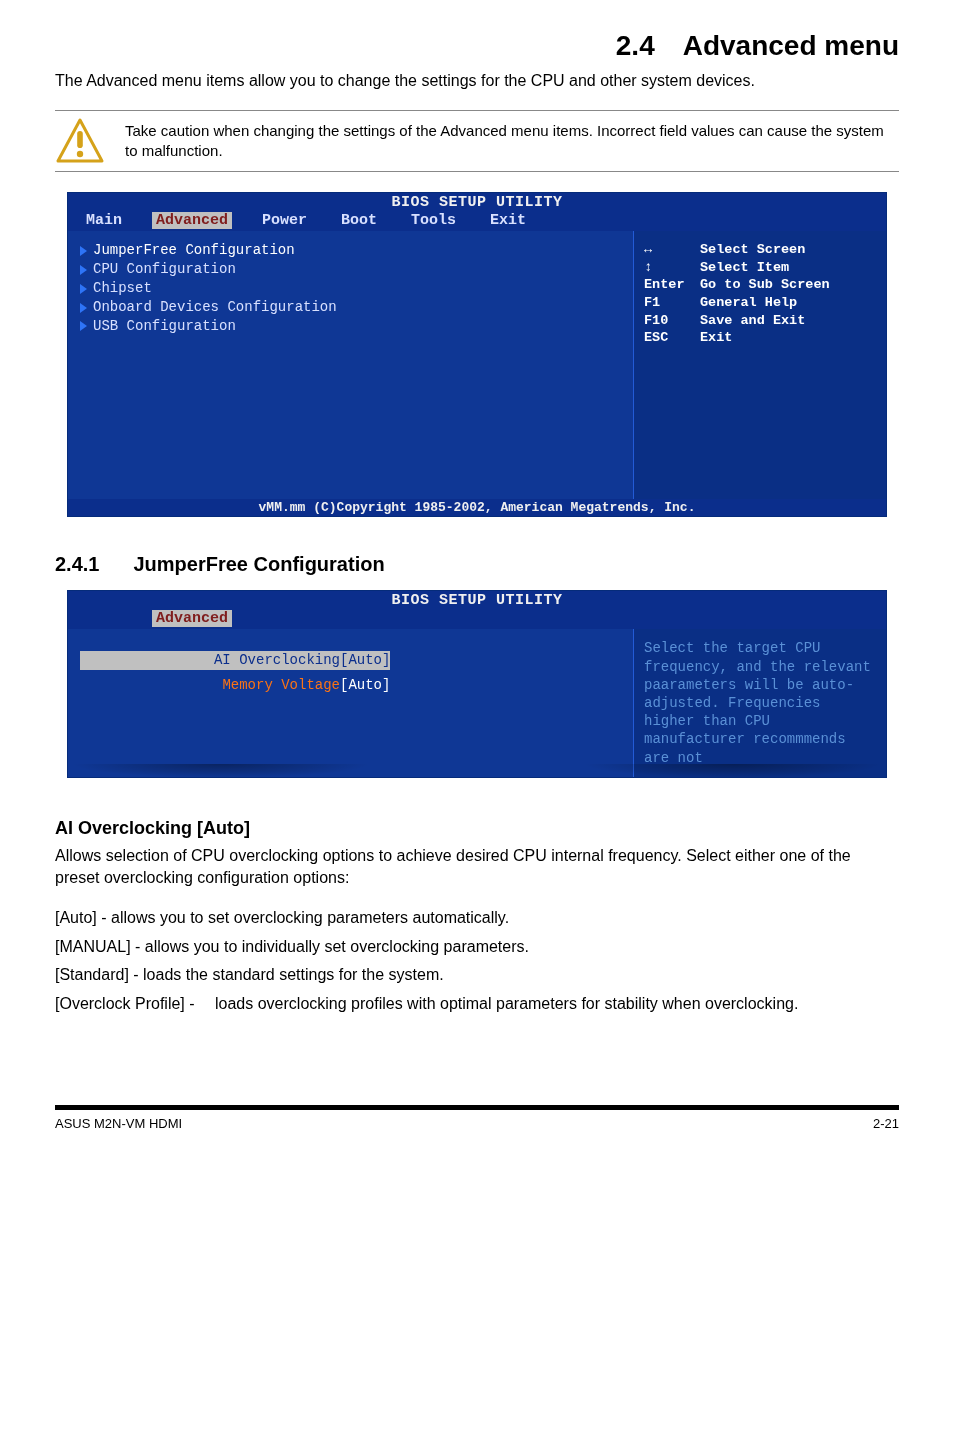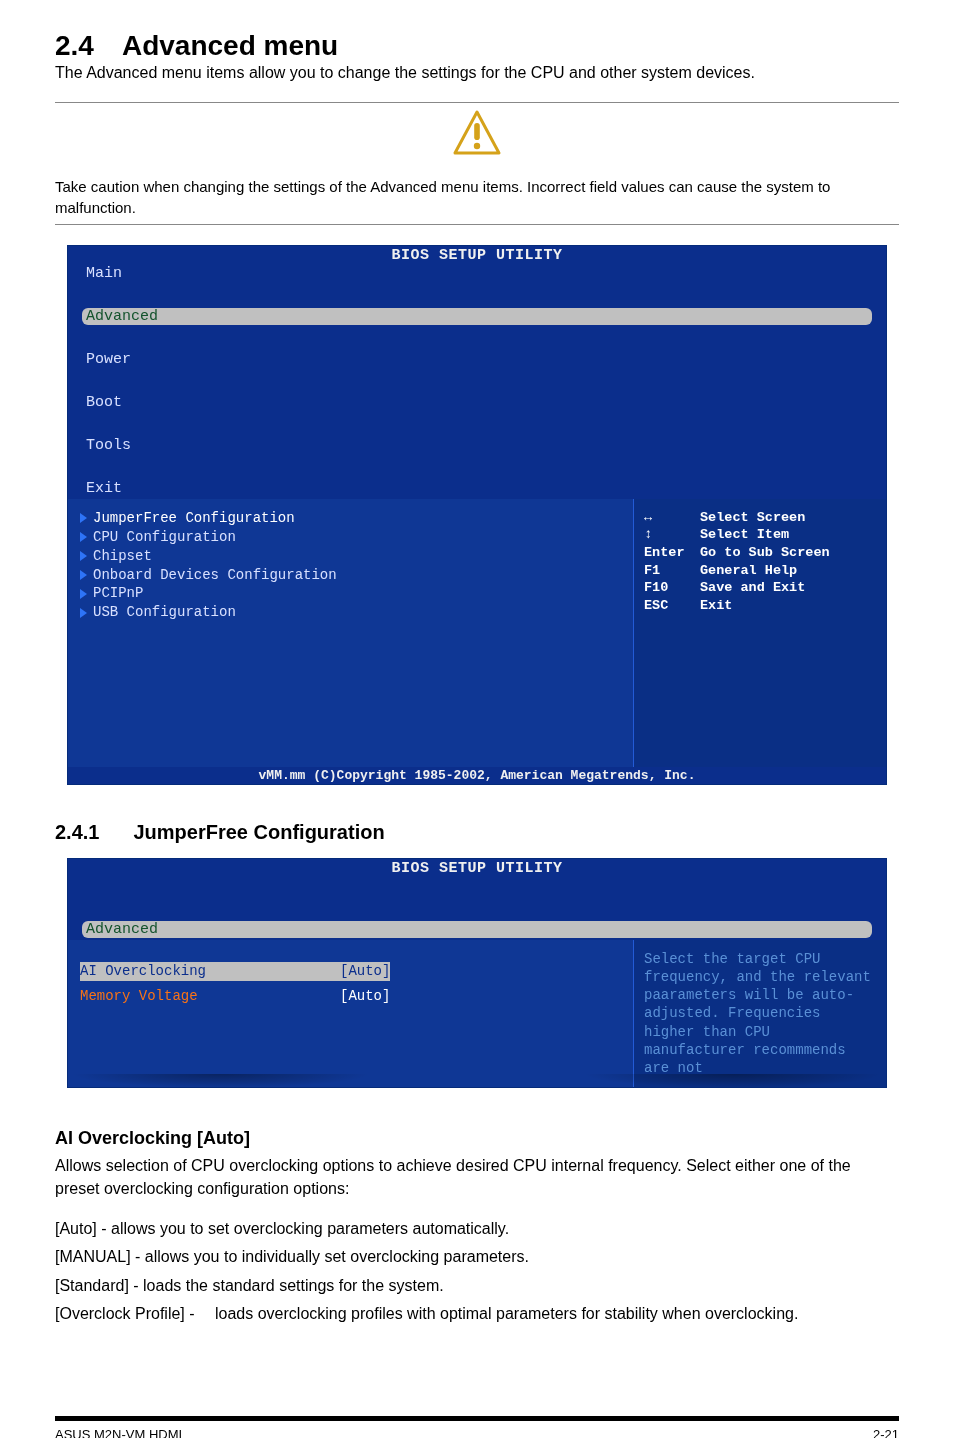--- a/index.html
+++ b/index.html
@@ -6,37 +6,38 @@
     body {
       font-family: Arial, Helvetica, sans-serif;
       background: #fff;
       color: #000;
       width: 954px;
       padding: 30px 55px 40px 55px;
     }
     h1 {
       font-size: 28px;
       font-weight: bold;
+      margin-bottom: 8px;
+      text-align: right;
     }
     h1 .num { margin-right: 28px; }
     .para {
       font-size: 16px;
       line-height: 1.4;
       margin-bottom: 18px;
     }
     .caution-row {
       display: flex;
       align-items: center;
       gap: 20px;
       margin-bottom: 20px;
       padding-top: 6px;
       padding-bottom: 6px;
       border-top: 1px solid #888;
       border-bottom: 1px solid #888;
-      flex-direction: column;
     }
     .caution-icon {
       flex: 0 0 auto;
       width: 50px;
       height: 48px;
     }
     .caution-text {
       font-size: 15px;
       line-height: 1.35;
     }
@@ -56,31 +57,29 @@
       font-size: 15px;
       padding: 1px 0;
       letter-spacing: 0.5px;
     }
     .bios-menu {
       background: #0b2e8c;
       display: flex;
       gap: 26px;
       padding: 0 14px 2px 14px;
       color: #d8e0ff;
-      font-weight: normal;
+      font-weight: bold;
       font-size: 15px;
-      flex-direction: column;
     }
     .bios-menu .tab {
       padding: 0 4px;
     }
     .bios-menu .selected {
       background: #c0c0c0;
-      color: #14532d;
-      border-radius: 6px;
+      color: #7f1d1d;
     }
     .bios-body {
       display: flex;
       background: #0f3795;
     }
     .bios-left {
       flex: 1;
       padding: 10px 12px;
       font-size: 14px;
       line-height: 1.35;
@@ -130,21 +129,21 @@
       font-weight: bold;
       margin-bottom: 14px;
       margin-top: 36px;
     }
     h2 .num { margin-right: 34px; }
 
     
     .bios2 .bios-body { min-height: auto; }
     .bios2 .bios-left { min-height: 110px; display: flex; flex-direction: column; gap: 6px; }
     .bios2 .cfg-head { color: #5fa0e2; font-weight: bold; font-size: 14px; }
-    .bios2 .row2 { display: flex; }
+    .bios2 .row2 { display: flex; text-align: right; }
     .bios2 .row2 .lbl { flex: 0 0 260px; color: #f97316; }
     .bios2 .row2 .val { color: #ffffff; }
     .bios2 .row2.sel .lbl, .bios2 .row2.sel .val {
       background: #c0c0c0; color: #0b2e8c;
     }
     .bios2 .bios-right .help { color: #5a90d6; min-height: 0; }
     .bios2-wrap { position: relative; width: 820px; margin: 0 auto 20px auto; }
     .shadow-left, .shadow-right {
       position: absolute; bottom: 0; height: 14px; width: 300px;
       background: radial-gradient(ellipse at top, rgba(0,0,0,0.35), transparent 70%);
@@ -211,24 +210,20 @@
           <span class="arrow"></span>
           <span>CPU Configuration</span>
         </div>
       <div class="row">
           <span class="arrow"></span>
           <span>Chipset</span>
         </div>
       <div class="row">
           <span class="arrow"></span>
           <span>Onboard Devices Configuration</span>
-        </div>
-      <div class="row">
-          <span class="arrow"></span>
-          <span>PCIPnP</span>
         </div>
       <div class="row">
           <span class="arrow"></span>
           <span>USB Configuration</span>
         </div>
     </div>
     <div class="bios-right">
       <div class="nav">
         <div>
             <span class="k">↔</span>

